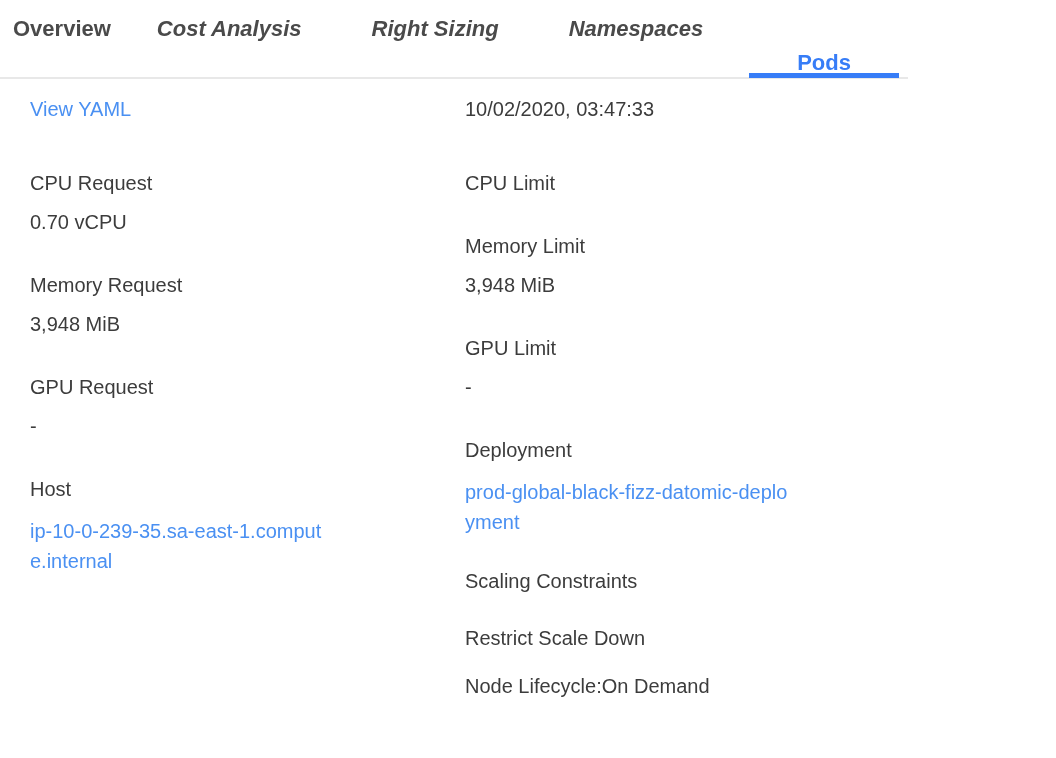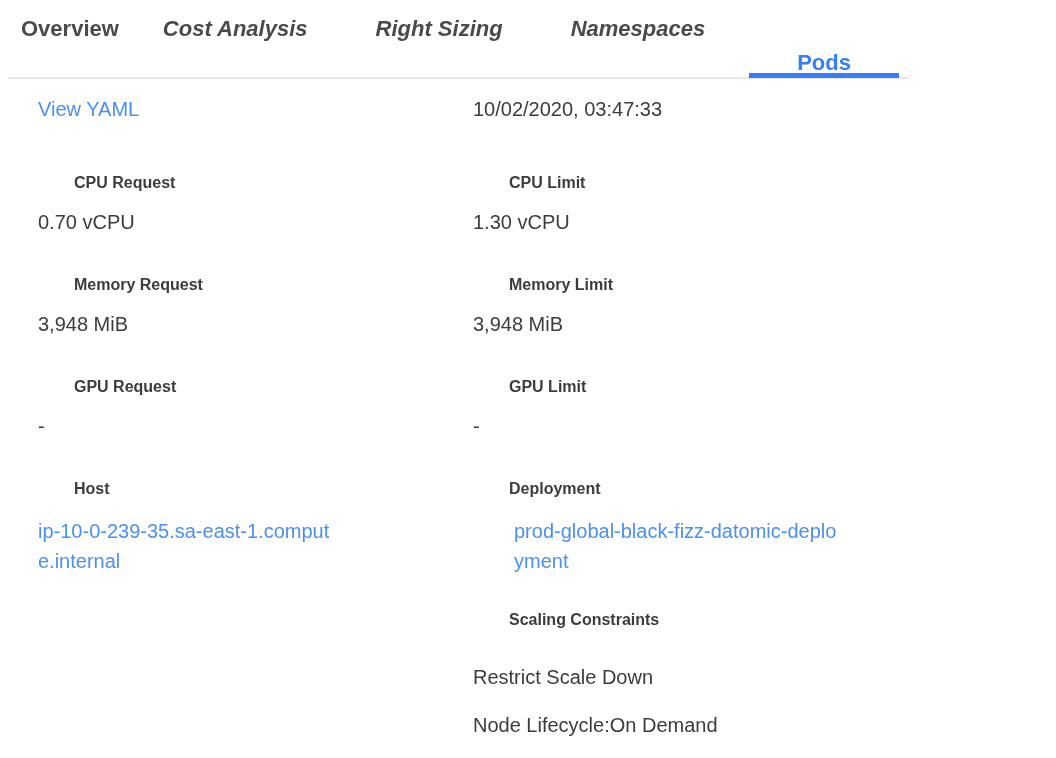--- a/index.html
+++ b/index.html
@@ -11,21 +11,21 @@
   }
   * { margin: 0; padding: 0; box-sizing: border-box; }
   html, body { background: #ffffff; }
   body {
     width: 1056px;
     height: 758px;
     font-family: "Liberation Sans", "DejaVu Sans", sans-serif;
     color: var(--text);
     overflow: hidden;
   }
-  .page { width: 908px; height: 758px; background: #fff; padding-left: 8px; }
+  .page { width: 908px; height: 758px; background: #fff; }
 
   
   .tabs {
     display: flex;
     justify-content: space-between;
     align-items: stretch;
     height: 79px;
     border-bottom: 2px solid var(--border);
     padding: 0 9px 0 13px;
   }
@@ -66,40 +66,39 @@
     font-size: 20px;
     margin-bottom: 50px;
   }
   a.link, .link {
     color: var(--link);
     text-decoration: none;
     cursor: pointer;
   }
   .field { margin-bottom: 39px; }
   .field-label {
-    font-size: 16px;
-    font-weight: 700;
+    font-size: 20px;
+    font-weight: 400;
     line-height: 24px;
     margin-bottom: 15px;
     color: var(--text);
-    margin-left: 36px;
   }
   .field-value {
     font-size: 20px;
     font-weight: 400;
     line-height: 24px;
     color: var(--text);
   }
   .field-value.link-value {
     display: block;
     line-height: 30px;
     word-break: break-all;
   }
   .host-width { max-width: 296px; }
-  .deploy-width { max-width: 326px; margin-left: 41px; }
+  .deploy-width { max-width: 326px; }
   .field.last { margin-bottom: 32px; }
 
   .scaling .field-label { margin-bottom: 33px; }
   .scaling-item {
     font-size: 20px;
     font-weight: 400;
     line-height: 24px;
     margin-bottom: 24px;
     color: var(--text);
   }
@@ -143,21 +142,20 @@
         <div class="field-label">Host</div>
         <a class="field-value link-value link host-width">ip-10-0-239-35.sa-east-1.compute.internal</a>
       </div>
     </div>
 
     <div class="col">
       <div class="top-row">10/02/2020, 03:47:33</div>
 
       <div class="field">
         <div class="field-label">CPU Limit</div>
-        <div class="field-value">1.30 vCPU</div>
       </div>
 
       <div class="field">
         <div class="field-label">Memory Limit</div>
         <div class="field-value">3,948 MiB</div>
       </div>
 
       <div class="field">
         <div class="field-label">GPU Limit</div>
         <div class="field-value">-</div>

